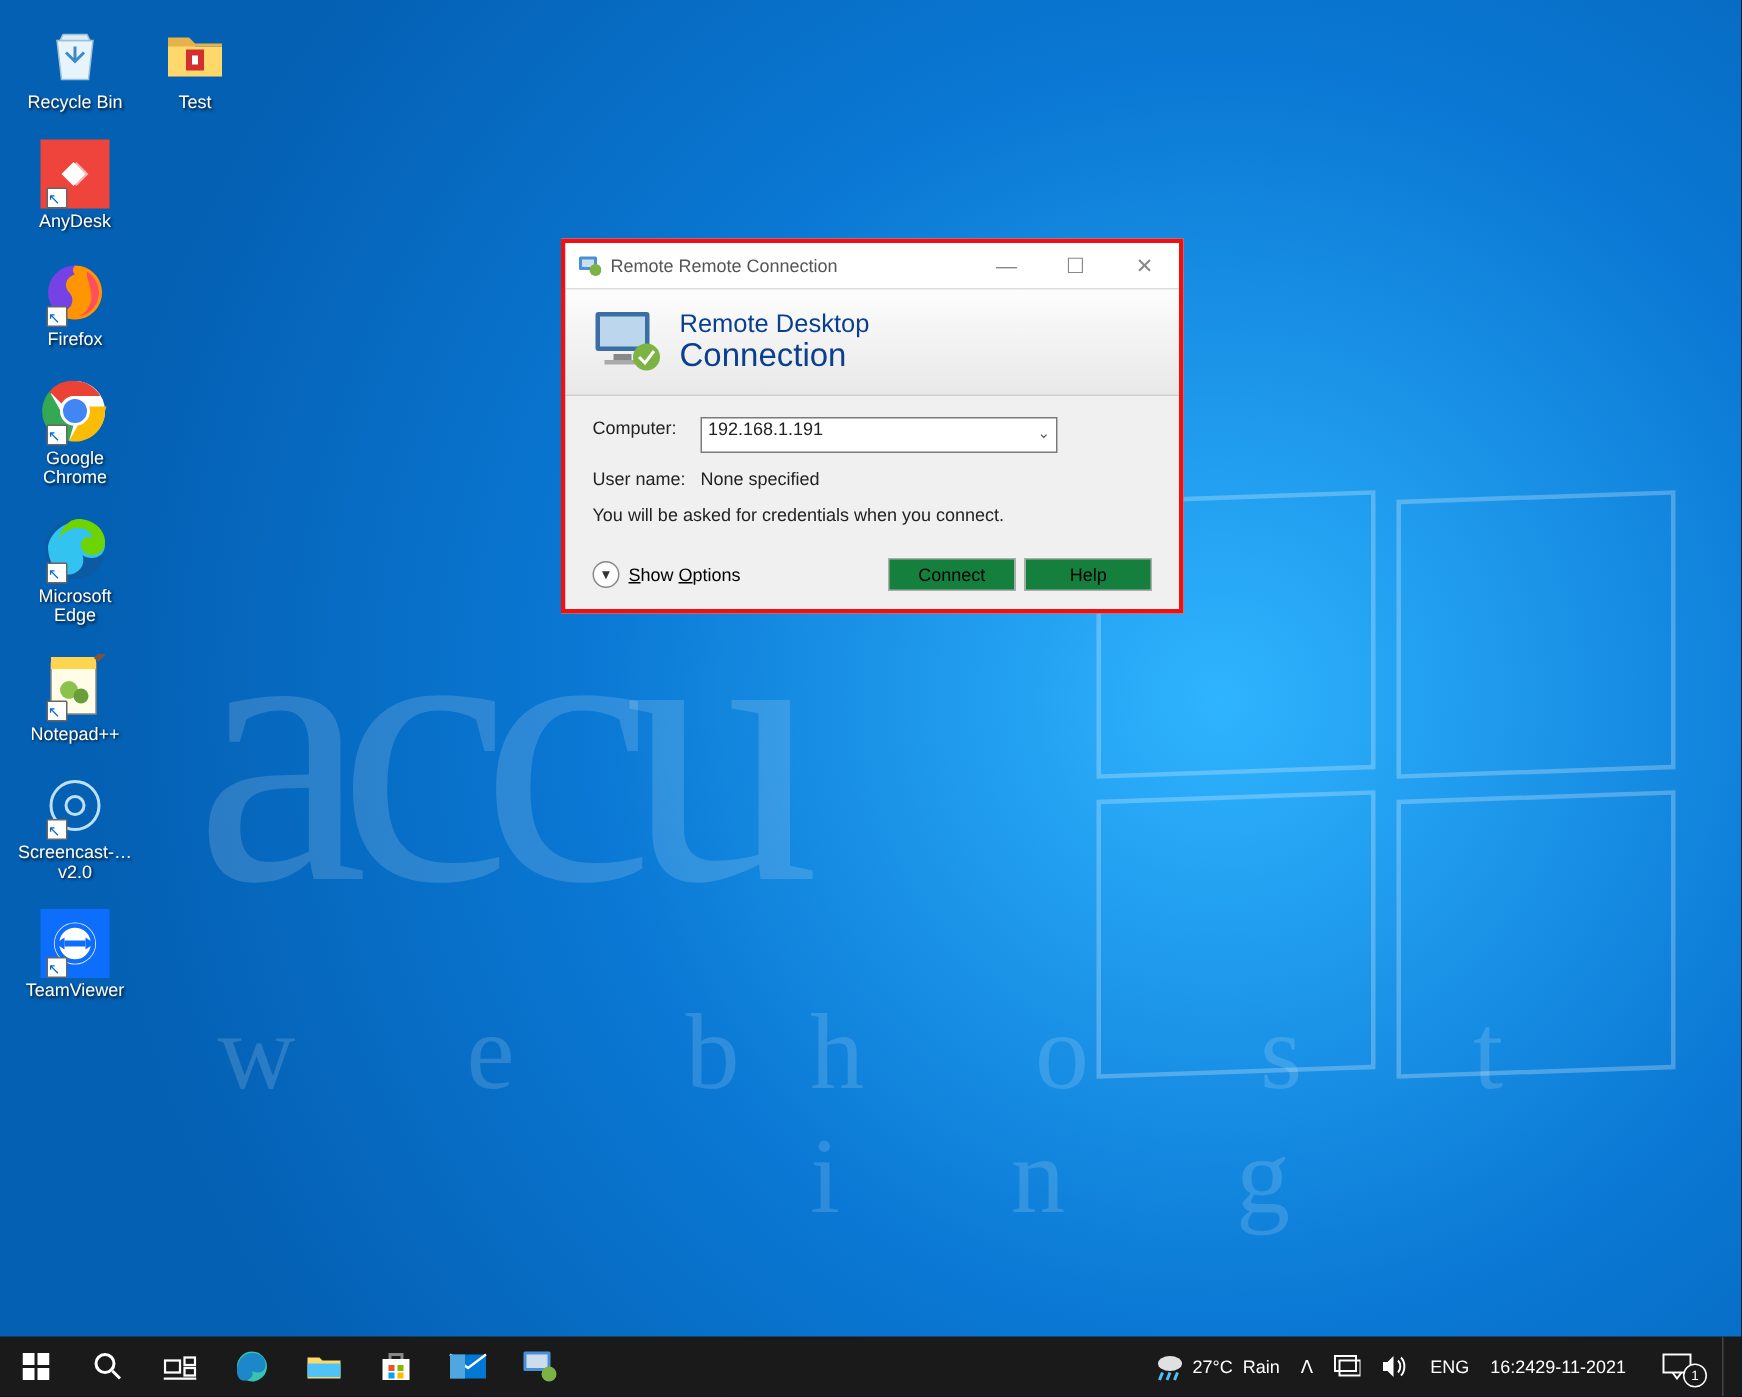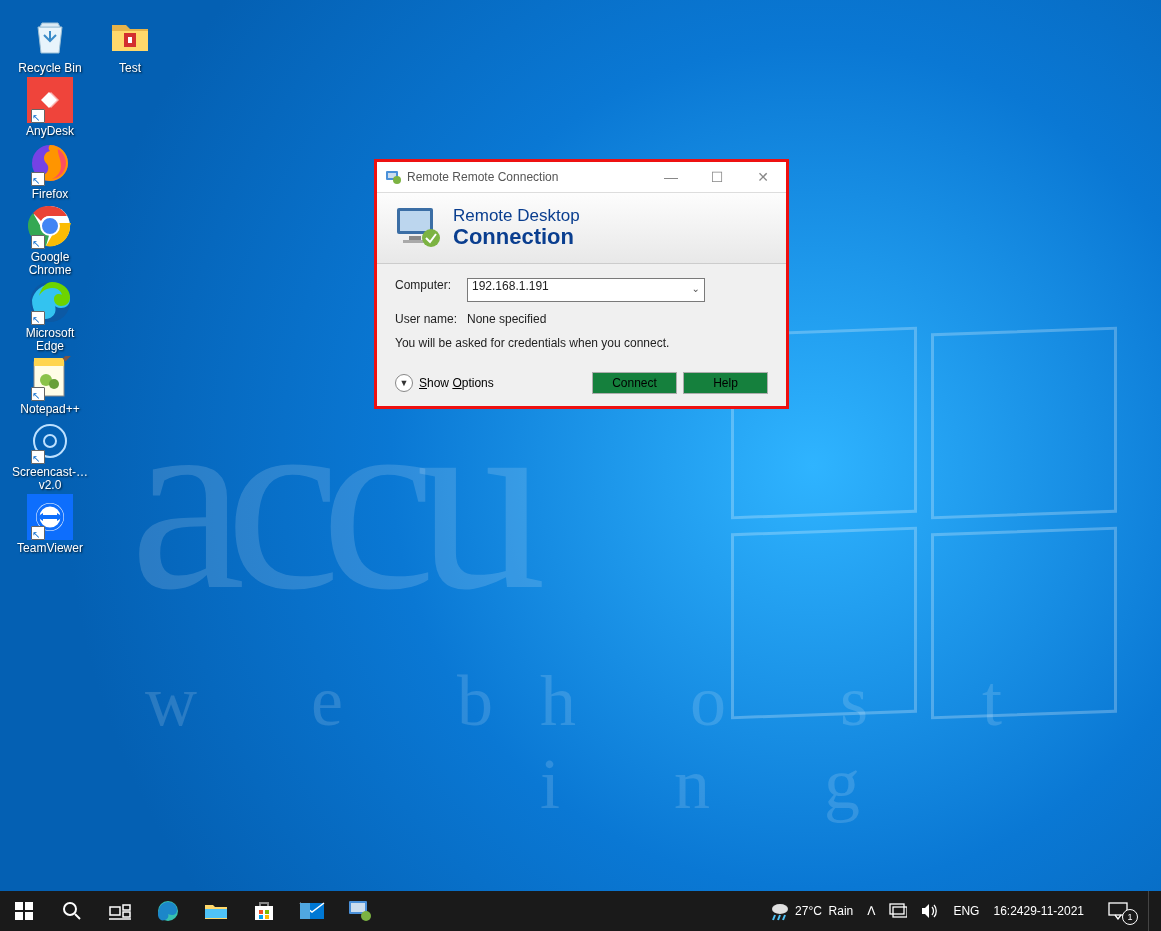--- a/index.html
+++ b/index.html
@@ -7,40 +7,40 @@
   
   .winlogo{position:absolute;right:40px;top:330px;width:390px;height:390px;pointer-events:none;}
   .winlogo .pane{position:absolute;border:3px solid rgba(255,255,255,.25);background:transparent;width:180px;height:180px;transform:skewY(-2deg);}
   .winlogo .tl{left:0;top:0}.winlogo .tr{left:200px;top:0}.winlogo .bl{left:0;top:200px}.winlogo .br{left:200px;top:200px}
   
   .wm{position:absolute;color:rgba(255,255,255,.15);font-family:Georgia,serif;pointer-events:none;margin-top:40px;}
   .wm.accu{font-size:260px;letter-spacing:-20px;left:130px;top:310px;font-weight:500}
   .wm.web{font-size:72px;letter-spacing:48px;left:145px;top:620px}
   .wm.host{font-size:72px;letter-spacing:48px;left:540px;top:620px}
   
-  .ico-col{position:absolute;left:12px;top:14px;display:flex;flex-direction:column;gap:2px}
+  .ico-col{position:absolute;left:12px;top:14px;display:flex;flex-direction:column;gap:18px}
   .icon{width:76px;display:flex;flex-direction:column;align-items:center;cursor:pointer}
   .icon .img{width:46px;height:46px;display:flex;align-items:center;justify-content:center;font-size:32px}
   .icon .lbl{color:#fff;font-size:12px;text-align:center;text-shadow:1px 1px 2px rgba(0,0,0,.8);line-height:13px;margin-top:2px}
   .shortcut{position:relative}
   .shortcut::after{content:"";position:absolute;left:4px;bottom:0;width:12px;height:12px;background:#fff;border:1px solid #666;border-radius:1px}
   .shortcut::before{content:"↗";position:absolute;left:5px;bottom:0;font-size:10px;color:#0066cc;z-index:1;transform:scaleX(-1)}
   
   .ico-col2{position:absolute;left:92px;top:14px}
   
   .rdc-frame{position:absolute;left:374px;top:159px;width:409px;border:3px solid #e11;background:#fff}
   .rdc-title{height:30px;background:#fff;display:flex;align-items:center;padding-left:8px;font-size:12px;color:#555}
   .rdc-title .ticon{width:16px;height:16px;margin-right:6px;display:flex;align-items:center;justify-content:center}
   .rdc-title .spacer{flex:1}
   .rdc-title .wbtn{width:46px;height:30px;display:flex;align-items:center;justify-content:center;color:#888;font-size:14px}
   .rdc-banner{height:70px;background:linear-gradient(#fdfdfd,#e8e8e8);border-top:1px solid #ddd;border-bottom:1px solid #ccc;display:flex;align-items:center;padding-left:16px}
   .rdc-banner .bicon{width:48px;height:48px;margin-right:12px;position:relative}
   .rdc-banner .btxt{display:flex;flex-direction:column;line-height:1.1}
   .rdc-banner .l1{color:#0a3e8f;font-size:17px}
-  .rdc-banner .l2{color:#0a3e8f;font-size:22px;font-weight:bold}
+  .rdc-banner .l2{color:#0a3e8f;font-size:22px;font-weight:normal}
   .rdc-body{padding:14px 18px 12px;background:#f0f0f0;font-size:12px;color:#222}
   .rdc-row{display:flex;align-items:flex-start;margin-bottom:10px}
   .rdc-row .rl{width:72px}
   .rdc-row select,.rdc-row .combo{flex:0 0 228px;height:22px;border:1px solid #7a7a7a;background:#fff;font-size:12px;padding:0 4px;position:relative}
   .combo .caret{position:absolute;right:4px;top:4px;color:#555;font-size:10px}
   .rdc-note{margin-top:6px;margin-bottom:22px}
   .rdc-foot{display:flex;align-items:center}
   .rdc-foot .expander{display:flex;align-items:center;color:#000;font-size:12px;cursor:pointer}
   .rdc-foot .chev{width:16px;height:16px;border:1px solid #888;border-radius:50%;display:flex;align-items:center;justify-content:center;margin-right:6px;font-size:9px;color:#333;background:#fff}
   .rdc-foot .spacer{flex:1}

